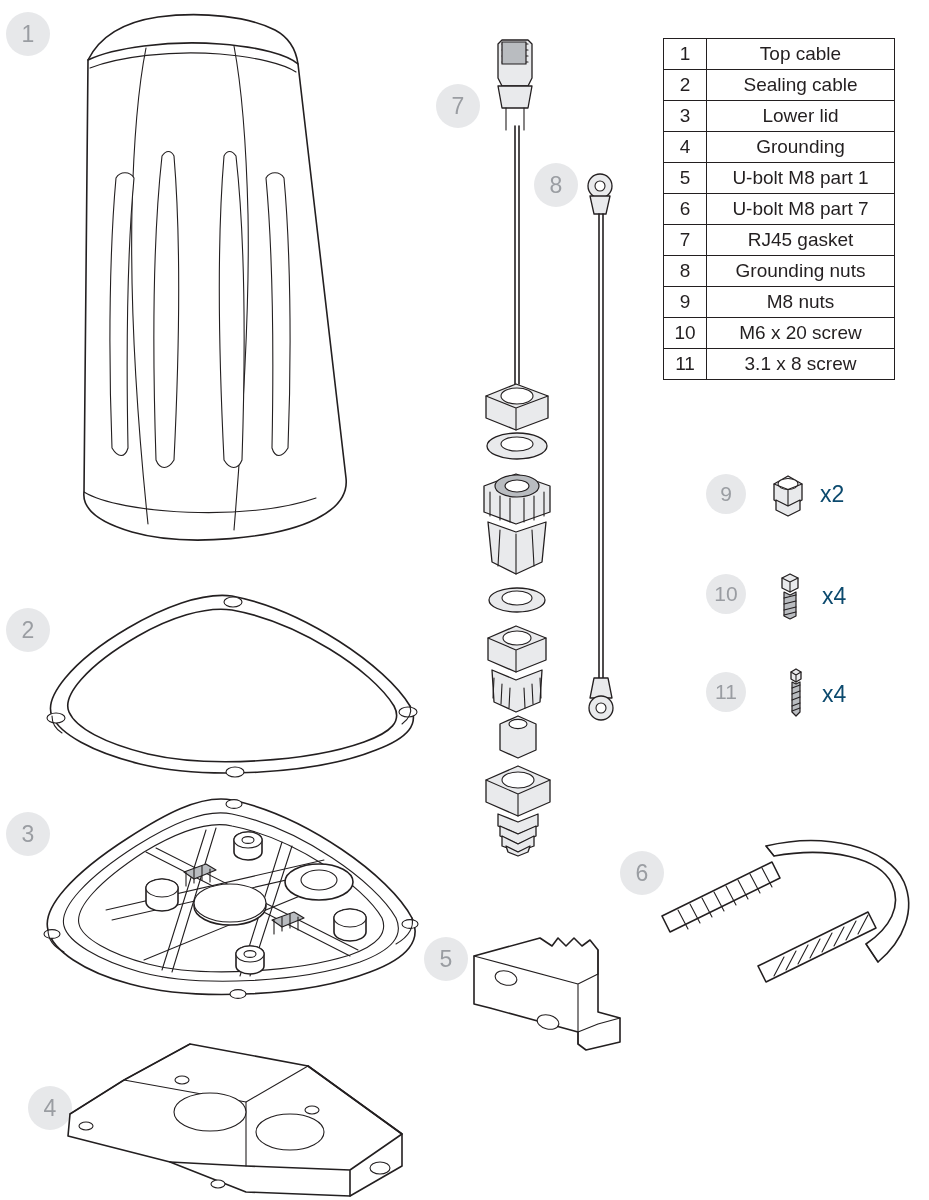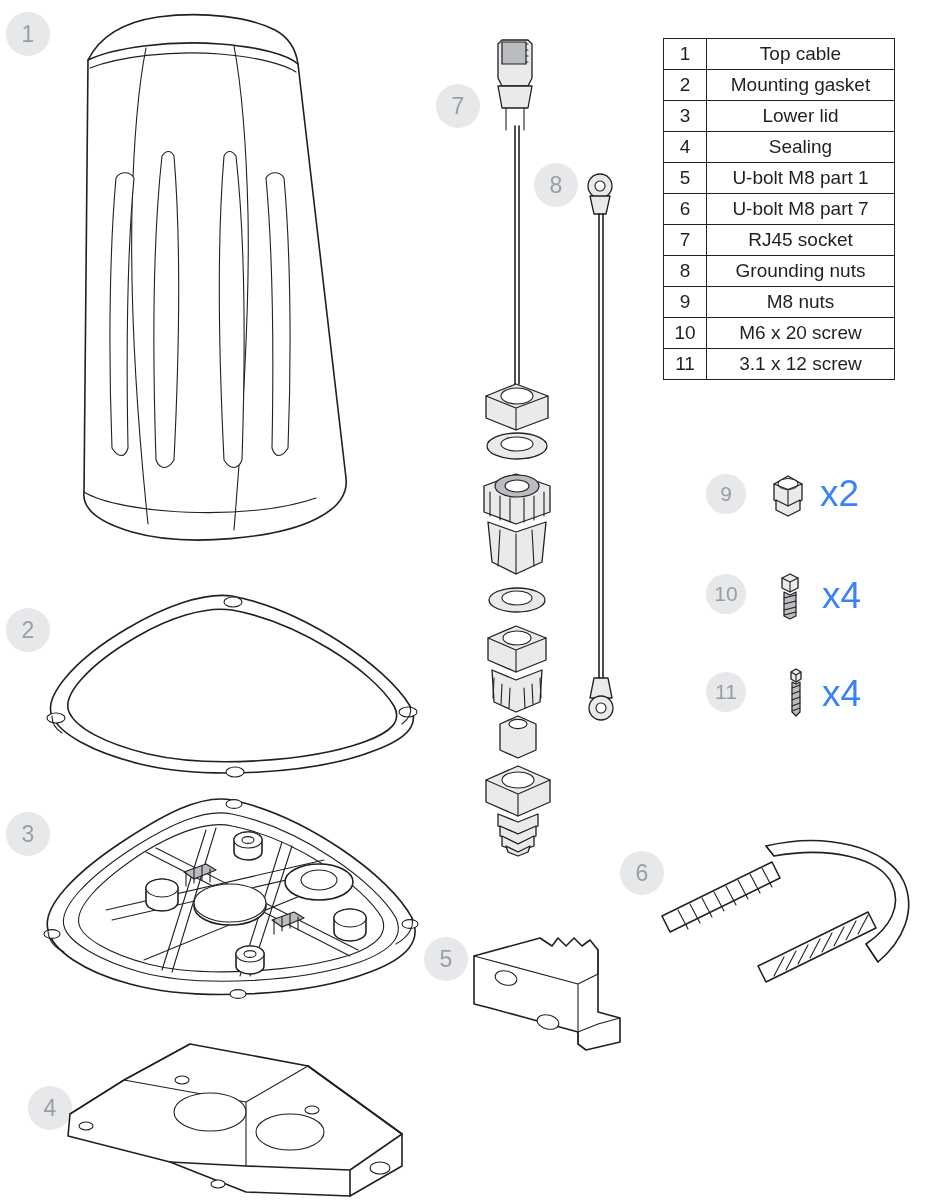--- a/index.html
+++ b/index.html
@@ -62,23 +62,23 @@
     width: 34px;
   }
 
   
   .qty-row {
     position: absolute;
     display: flex;
     align-items: center;
   }
   .qty-label {
-    font-size: 37px;
+    font-size: 23px;
     font-family: "Liberation Sans", sans-serif;
-    color: #3b82f6;
+    color: #0c4a6e;
     margin-left: 10px;
   }
 
   svg { display: block; overflow: visible; }
   .ln  { fill: none; stroke: #231f20; stroke-width: 1.6; stroke-linejoin: round; stroke-linecap: round; }
   .ln-thin { fill: none; stroke: #231f20; stroke-width: 1.1; stroke-linejoin: round; stroke-linecap: round; }
   .fill-w { fill: #ffffff; stroke: #231f20; stroke-width: 1.6; stroke-linejoin: round; }
   .fill-w-thin { fill: #ffffff; stroke: #231f20; stroke-width: 1.1; stroke-linejoin: round; }
   .fill-g { fill: #e9eaec; stroke: #231f20; stroke-width: 1.3; stroke-linejoin: round; }
   .fill-d { fill: #b9bcc0; stroke: #231f20; stroke-width: 1.2; stroke-linejoin: round; }
@@ -264,57 +264,57 @@
   </svg>
 
   <table class="legend">
     <tbody>
       <tr>
         <td class="num">1</td>
         <td>Top cable</td>
       </tr>
       <tr>
         <td class="num">2</td>
-        <td>Mounting gasket</td>
+        <td>Sealing cable</td>
       </tr>
       <tr>
         <td class="num">3</td>
         <td>Lower lid</td>
       </tr>
       <tr>
         <td class="num">4</td>
-        <td>Sealing</td>
+        <td>Grounding</td>
       </tr>
       <tr>
         <td class="num">5</td>
         <td>U-bolt M8 part 1</td>
       </tr>
       <tr>
         <td class="num">6</td>
         <td>U-bolt M8 part 7</td>
       </tr>
       <tr>
         <td class="num">7</td>
-        <td>RJ45 socket</td>
+        <td>RJ45 gasket</td>
       </tr>
       <tr>
         <td class="num">8</td>
         <td>Grounding nuts</td>
       </tr>
       <tr>
         <td class="num">9</td>
         <td>M8 nuts</td>
       </tr>
       <tr>
         <td class="num">10</td>
         <td>M6 x 20 screw</td>
       </tr>
       <tr>
         <td class="num">11</td>
-        <td>3.1 x 12 screw</td>
+        <td>3.1 x 8 screw</td>
       </tr>
     </tbody>
   </table>
 
   <div class="callout small" style="left:706px; top:474px;">9</div>
   <div class="qty-row" style="left:766px; top:470px;">
     <svg width="44" height="48" viewBox="0 0 44 48">
       <path class="fill-g" d="M8 14 L22 6 L36 14 L36 30 L22 38 L8 30 Z"></path>
       <ellipse class="fill-w-thin" cx="22" cy="14" rx="10" ry="5.5"></ellipse>
       <path class="ln-thin" d="M8 14 L22 19.5 L36 14 M22 19.5 L22 38"></path>

